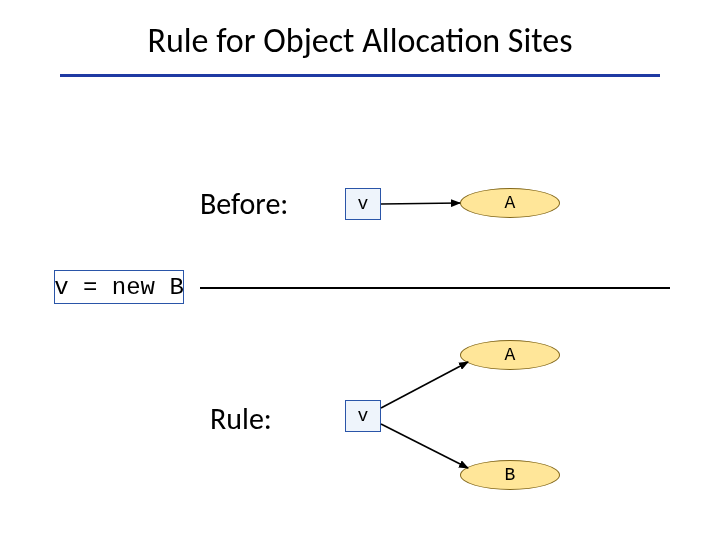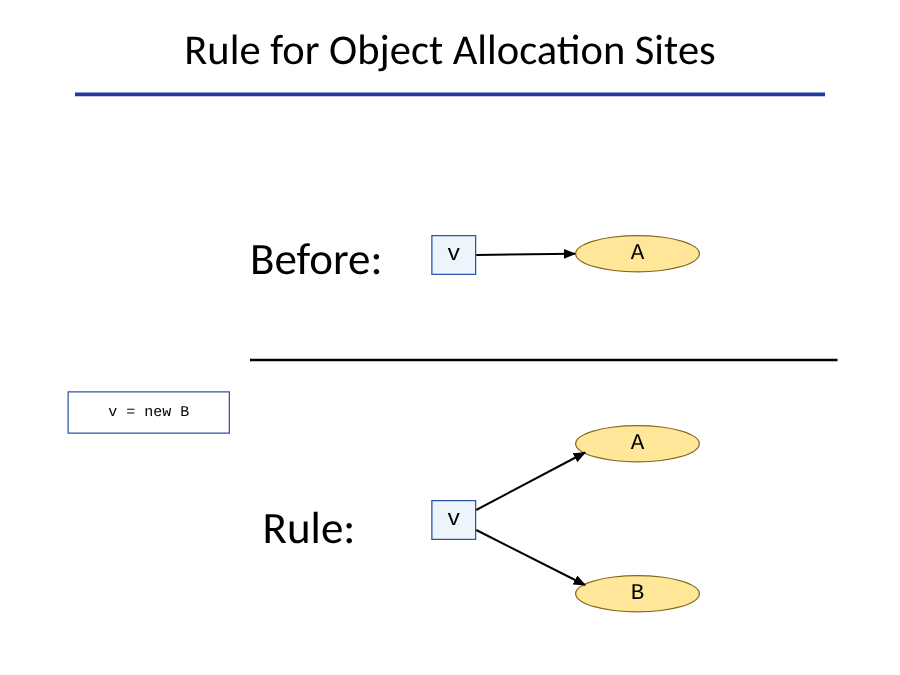--- a/index.html
+++ b/index.html
@@ -29,21 +29,21 @@
   .title-rule {
     position: absolute;
     top: 74px;
     left: 60px;
     width: 600px;
     height: 0;
     border-top: 3px solid #1f3aa3;
   }
   .label {
     position: absolute;
-    font-size: 36px;
+    font-size: 30px;
   }
   .vbox {
     position: absolute;
     box-sizing: border-box;
     border: 1.5px solid #2a55a8;
     background: #eef4fb;
     font-family: Consolas, "Courier New", monospace;
     font-size: 18px;
     display: flex;
     align-items: center;
@@ -60,26 +60,25 @@
     display: flex;
     align-items: center;
     justify-content: center;
   }
   .codebox {
     position: absolute;
     box-sizing: border-box;
     border: 1.5px solid #2a55a8;
     background: #ffffff;
     font-family: Consolas, "Courier New", monospace;
-    font-size: 12px;
+    font-size: 24px;
     display: flex;
     align-items: center;
     justify-content: center;
     white-space: pre;
-    margin-top: 43px;
   }
   .mid-rule {
     position: absolute;
     height: 0;
     border-top: 2px solid #000;
   }
   svg.overlay {
     position: absolute;
     left: 0;
     top: 0;

